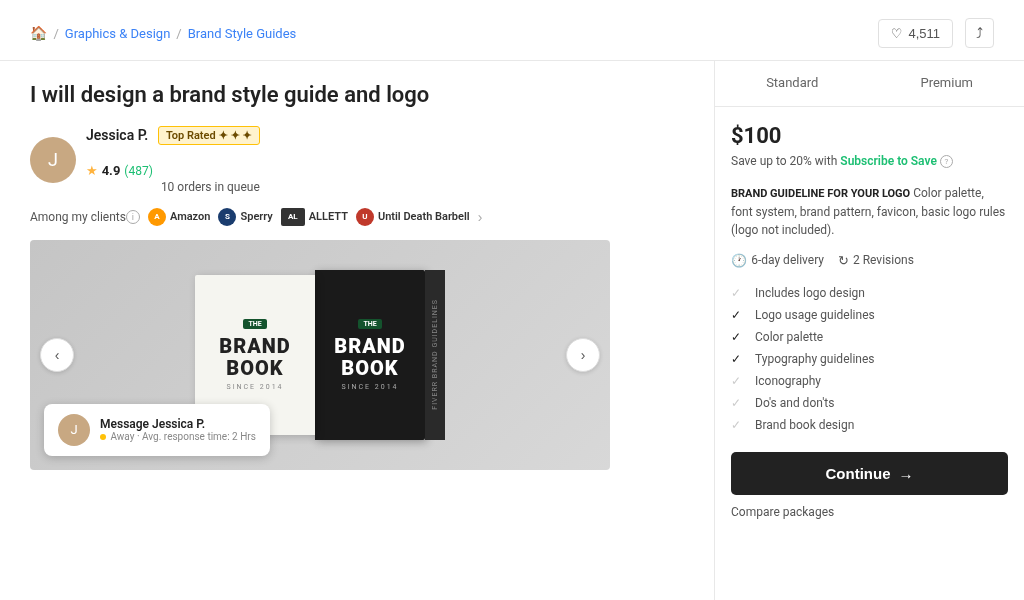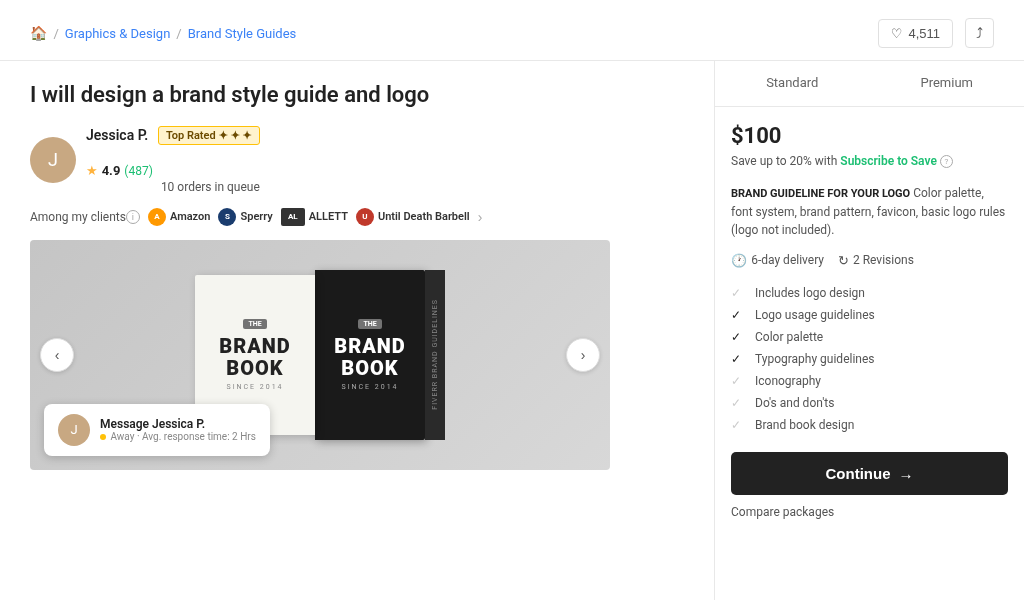--- a/index.html
+++ b/index.html
@@ -272,21 +272,21 @@
       line-height: 1.1;
     }
     .book-sub {
       font-size: 7px;
       letter-spacing: 2px;
       margin-top: 4px;
       text-align: center;
     }
     .book-left .book-text { color: #222; }
     .red-badge {
-      background: #737373;
+      background: #14532d;
       color: #fff;
       font-size: 7px;
       font-weight: 700;
       padding: 1px 5px;
       border-radius: 2px;
       margin-bottom: 6px;
     }
 
     
     .message-box {

